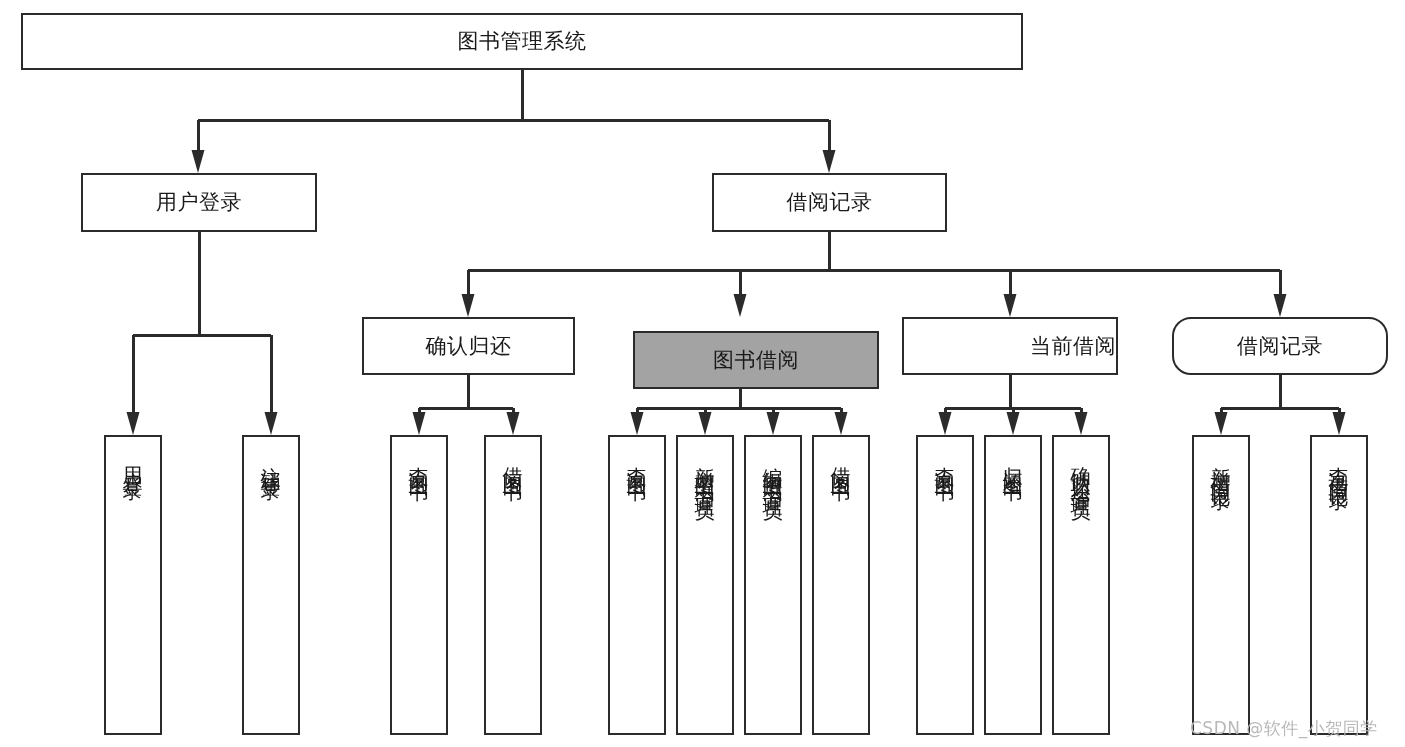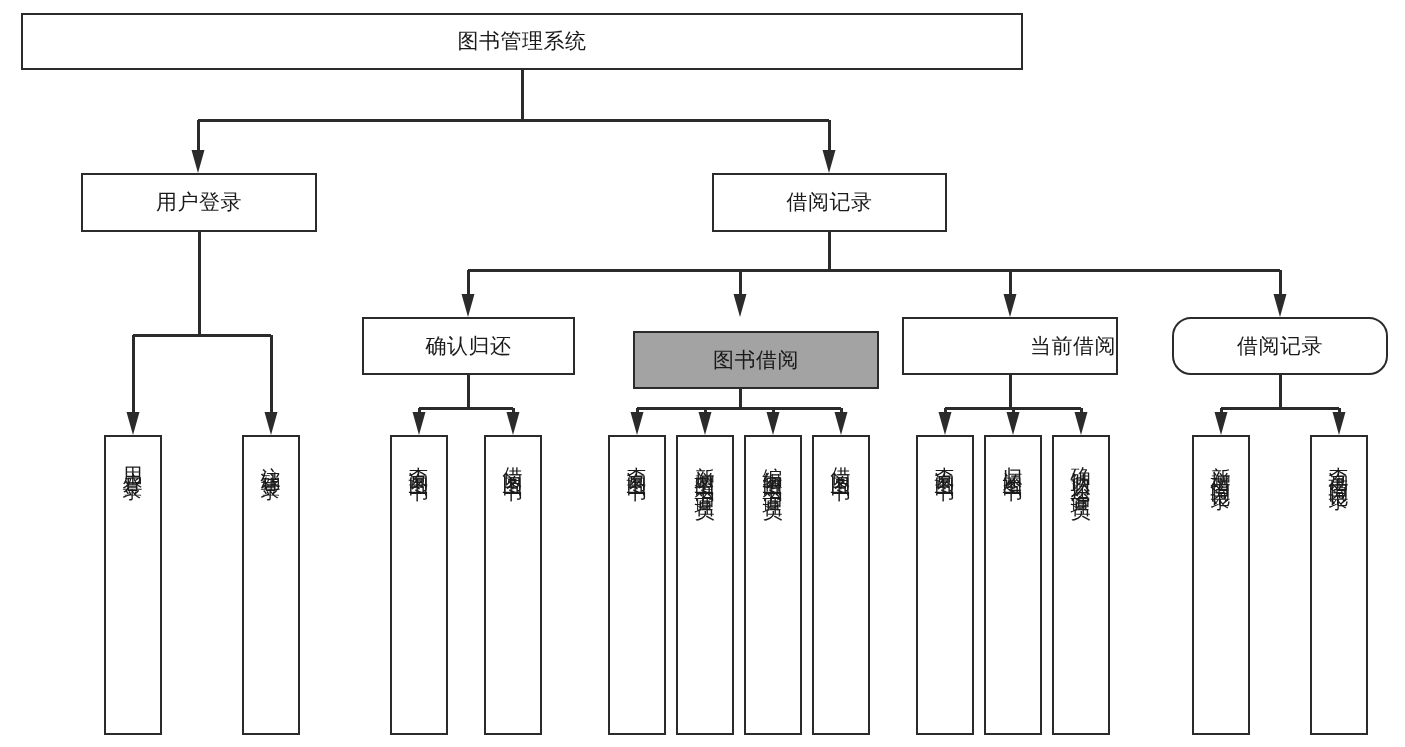--- a/index.html
+++ b/index.html
@@ -180,13 +180,14 @@
       <div class="node-box node-vertical" style="left: 1052px; top: 435px; width: 58px; height: 300px; border-color: rgb(43, 43, 43); background: rgb(255, 255, 255);">
         <span class="node-label" style="color: rgb(26, 26, 26);">确认归还（管理员）</span>
       </div>
       <div class="node-box node-vertical" style="left: 1192px; top: 435px; width: 58px; height: 300px; border-color: rgb(43, 43, 43); background: rgb(255, 255, 255);">
         <span class="node-label" style="color: rgb(26, 26, 26);">新增借阅记录</span>
       </div>
       <div class="node-box node-vertical" style="left: 1310px; top: 435px; width: 58px; height: 300px; border-color: rgb(43, 43, 43); background: rgb(255, 255, 255);">
         <span class="node-label" style="color: rgb(26, 26, 26);">查询借阅记录</span>
       </div>
     </div>
+  <div class="watermark" style="left: 1190px; top: 717px; color: rgb(185, 185, 185);">CSDN @软件_小贺同学</div>
 </div>
 
 </body></html>

